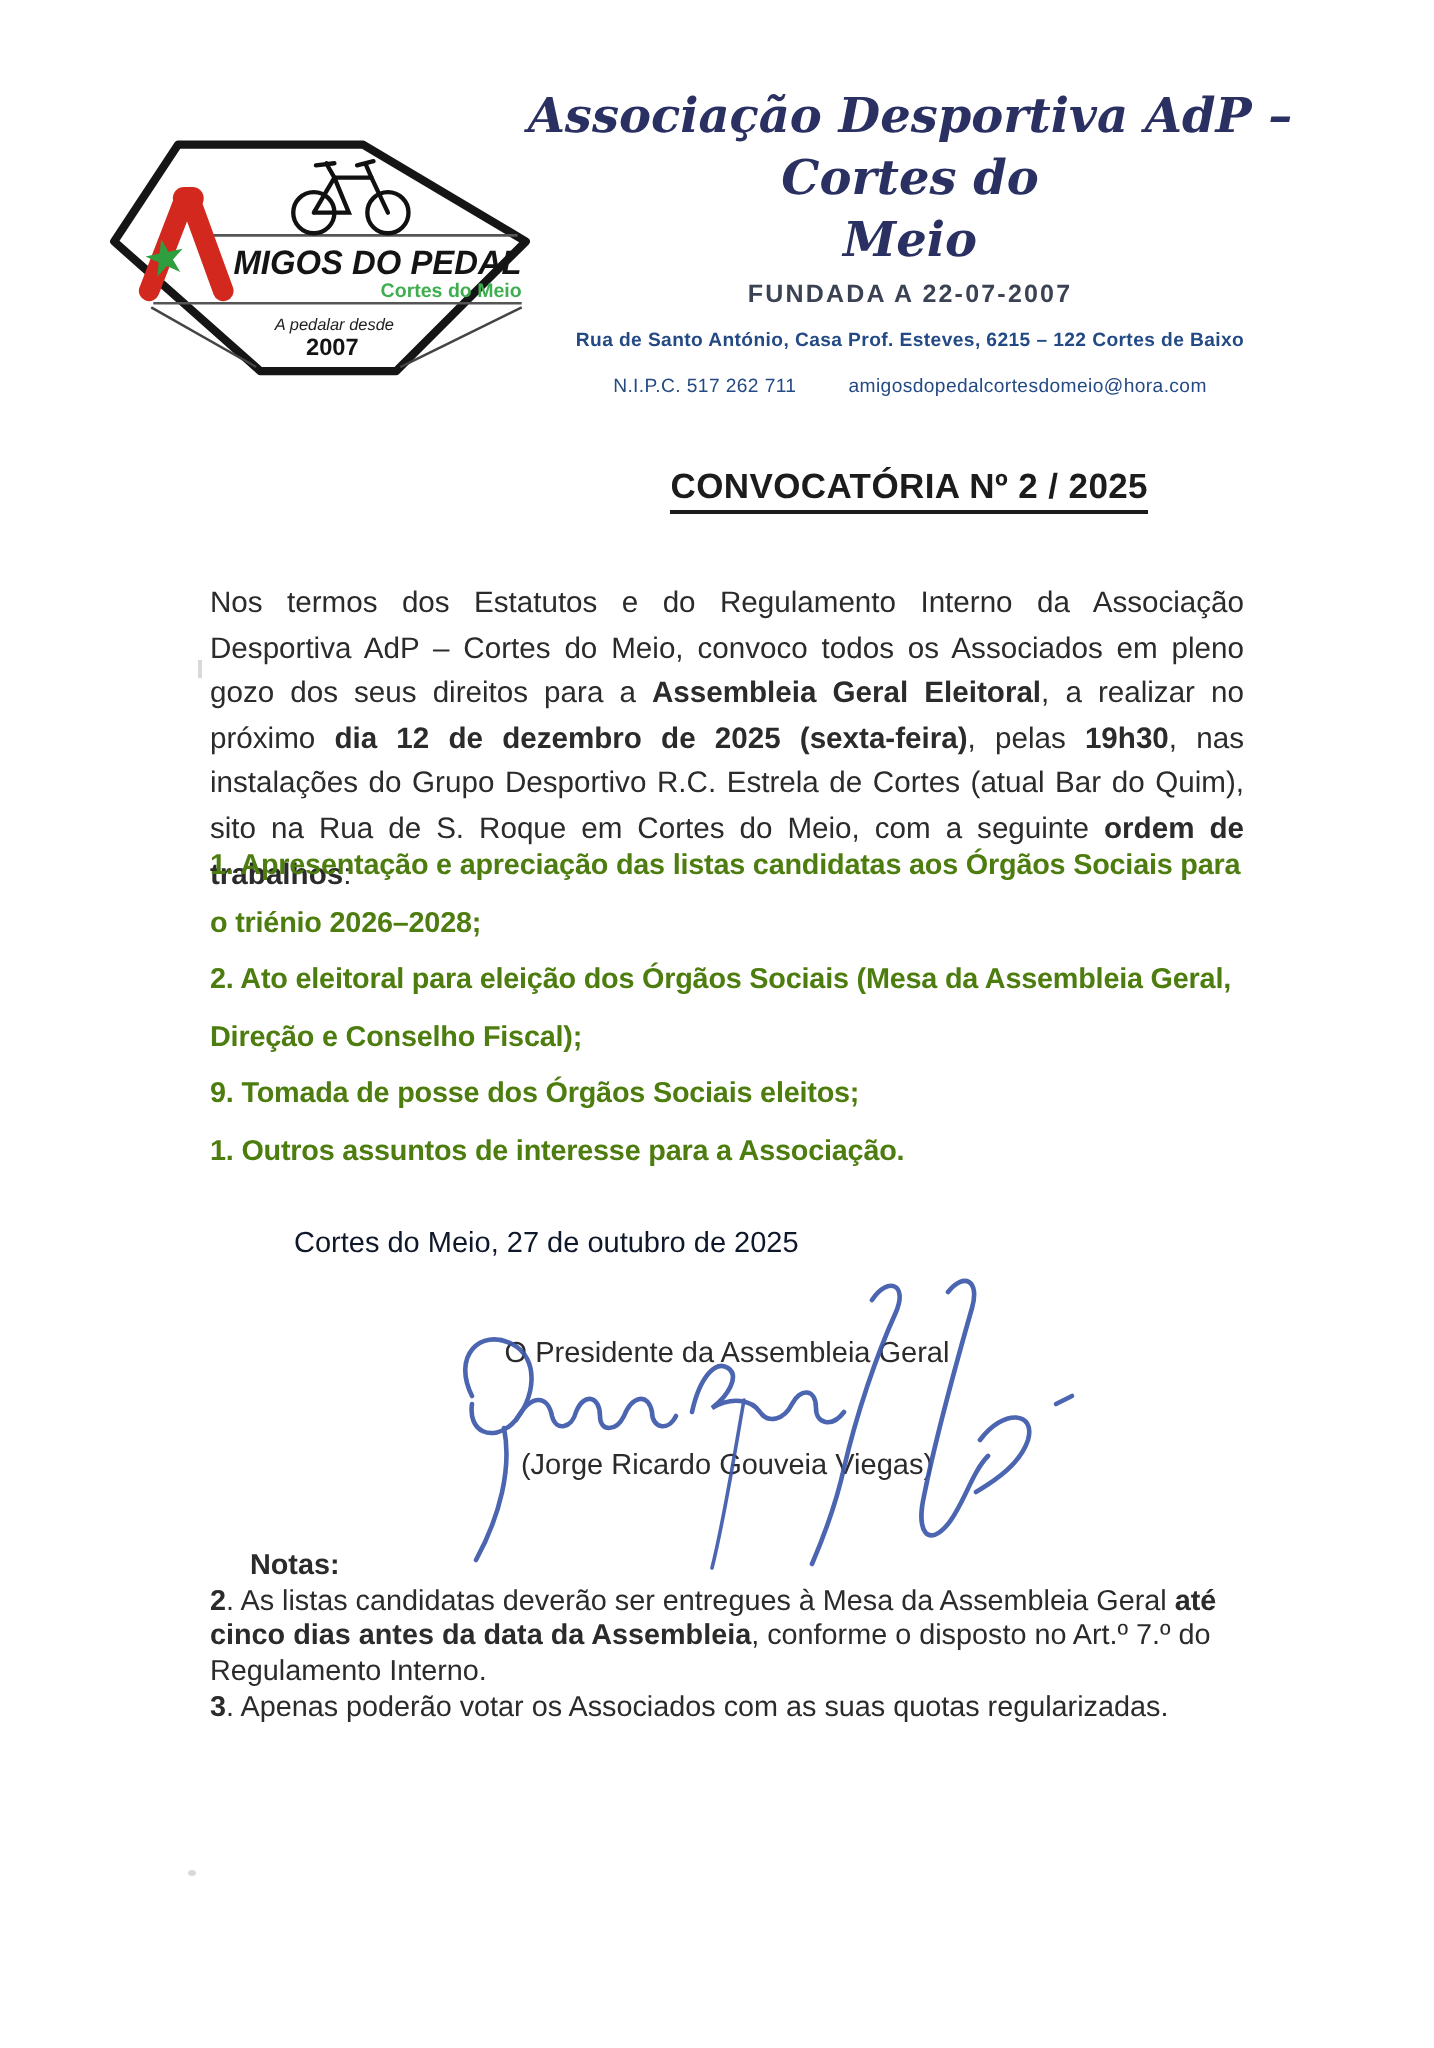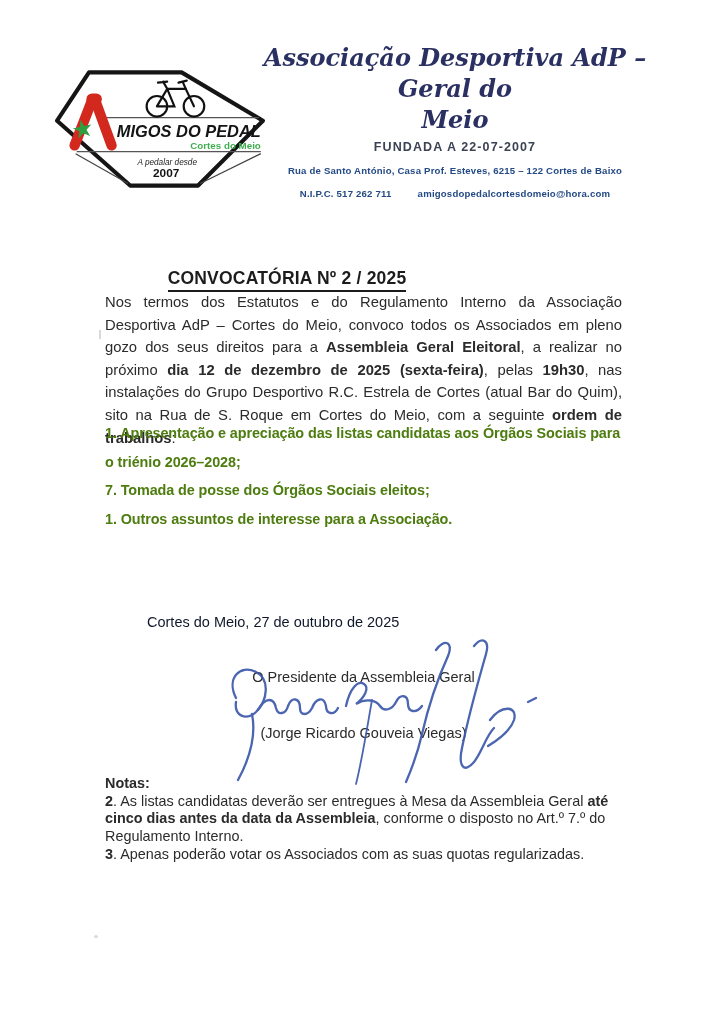--- a/index.html
+++ b/index.html
@@ -16,24 +16,24 @@
     font-size:24px; line-height:31px; color:#2a3061;
   }
   .founded {
     margin-top:5px; font-size:12.5px; font-weight:700; letter-spacing:1.1px; color:#3a4254;
   }
   .addr {
     margin-top:11px; font-size:9.6px; font-weight:700; letter-spacing:0.2px; color:#234a85;
   }
   .nipc-row {
     margin-top:12px; display:flex; justify-content:center; gap:26px;
-    font-size:9.6px; font-weight:700; letter-spacing:0.2px; color:#234a85;
+    font-size:9.6px; font-weight:400; letter-spacing:0.2px; color:#234a85;
   }
   
-  .doc-heading { position:absolute; left:0; top:268px; width:574px; text-align:center; }
+  .doc-heading { position:absolute; left:0; top:233px; width:574px; text-align:right; }
   .doc-heading span {
     display:inline-block; font-size:17.5px; font-weight:700; color:#1c1c1c;
     letter-spacing:0.2px; border-bottom:2.5px solid #1c1c1c; padding-bottom:1px;
   }
   .intro {
     position:absolute; left:105px; top:291px; width:517px;
     font-size:14.8px; line-height:22.6px; text-align:justify; color:#2b2b2b;
   }
   .agenda {
     position:absolute; left:105px; top:419px; width:525px;
@@ -43,21 +43,21 @@
   .dateline {
     position:absolute; left:105px; top:614px; font-size:14.5px; color:#0f172a;margin-left:42px;
   }
   .sig-role { position:absolute; left:0; top:669px; width:727px; text-align:center; font-size:14.5px; color:#2b2b2b; }
   .sig-name { position:absolute; left:0; top:725px; width:727px; text-align:center; font-size:14.5px; color:#2b2b2b; }
   .sig-ink  { position:absolute; left:222px; top:638px; width:320px; height:152px; z-index:3; }
   .notes {
     position:absolute; left:105px; top:775px; width:520px;
     font-size:14.4px; line-height:17.7px; color:#2b2b2b;
   }
-  .notes .notes-title { font-weight:700; }
+  .notes .notes-title { font-weight:700;margin-left:20px; }
   .b { font-weight:700; }
   
   .speck { position:absolute; background:#b9b9b9; opacity:.55; }
   .s1 { left:99px; top:330px; width:2px; height:9px; }
   .s2 { left:94px; top:935px; width:4px; height:3px; border-radius:50%; }
 </style>
 </head>
 <body>
 
 <div class="page">
@@ -89,39 +89,40 @@
 
       <line x1="22" y1="80" x2="201" y2="80" stroke="#555" stroke-width="1.2"></line>
       <line x1="21" y1="82" x2="72" y2="111" stroke="#444" stroke-width="1.2"></line>
       <line x1="201" y1="82" x2="142" y2="111" stroke="#444" stroke-width="1.2"></line>
       <text x="110" y="93" font-size="8" font-style="italic" text-anchor="middle" font-family="Liberation Sans, sans-serif" fill="#222">A pedalar desde</text>
       <text x="109" y="105" font-size="11.5" font-weight="bold" text-anchor="middle" font-family="Liberation Sans, sans-serif" fill="#141414">2007</text>
     </svg>
   </div>
 
   <div class="header-block">
-    <div class="assoc-title">Associação Desportiva AdP – Geral do</div>
+    <div class="assoc-title">Associação Desportiva AdP – Cortes do</div>
     <div class="assoc-title">Meio</div>
     <div class="founded">FUNDADA A 22-07-2007</div>
     <div class="addr">Rua de Santo António, Casa Prof. Esteves, 6215 – 122 Cortes de Baixo</div>
     <div class="nipc-row">
       <span>N.I.P.C. 517 262 711</span>
       <span>amigosdopedalcortesdomeio@hora.com</span>
     </div>
   </div>
 
   <div class="doc-heading">
     <span>CONVOCATÓRIA Nº 2 / 2025</span>
   </div>
 
   <p class="intro"><span>Nos termos dos Estatutos e do Regulamento Interno da Associação Desportiva AdP – Cortes do Meio, convoco todos os Associados em pleno gozo dos seus direitos para a </span><span class="b">Assembleia Geral Eleitoral</span><span>, a realizar no próximo </span><span class="b">dia 12 de dezembro de 2025 (sexta-feira)</span><span>, pelas </span><span class="b">19h30</span><span>, nas instalações do Grupo Desportivo R.C. Estrela de Cortes (atual Bar do Quim), sito na Rua de S. Roque em Cortes do Meio, com a seguinte </span><span class="b">ordem de trabalhos</span><span>:</span></p>
 
   <div class="agenda">
     <div>1. Apresentação e apreciação das listas candidatas aos Órgãos Sociais para o triénio 2026–2028;</div>
-    <div>7. Tomada de posse dos Órgãos Sociais eleitos;</div>
+    <div>2. Ato eleitoral para eleição dos Órgãos Sociais (Mesa da Assembleia Geral, Direção e Conselho Fiscal);</div>
+    <div>9. Tomada de posse dos Órgãos Sociais eleitos;</div>
     <div>1. Outros assuntos de interesse para a Associação.</div>
   </div>
 
   <div class="dateline">Cortes do Meio, 27 de outubro de 2025</div>
 
   <div class="sig-role">O Presidente da Assembleia Geral</div>
   <div class="sig-name">(Jorge Ricardo Gouveia Viegas)</div>
   <svg class="sig-ink" viewBox="0 0 320 152">
     <g fill="none" stroke="#3c58aa" stroke-width="2.3" stroke-linecap="round" opacity="0.92">
       <path d="M14,60 C4,40 18,26 34,34 C48,41 46,62 34,74 C24,83 12,78 14,64"></path>

